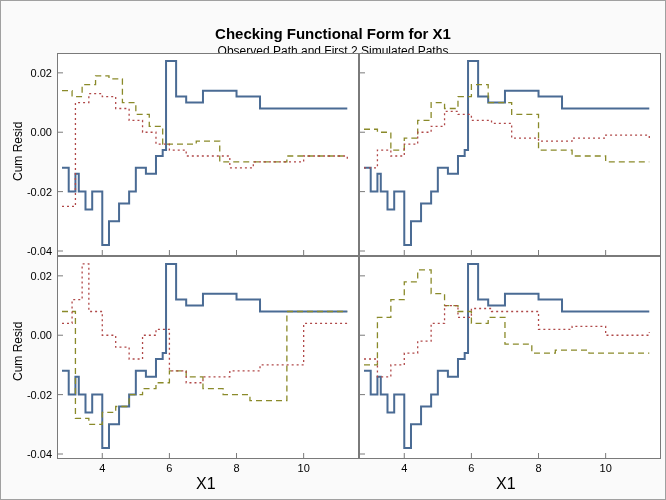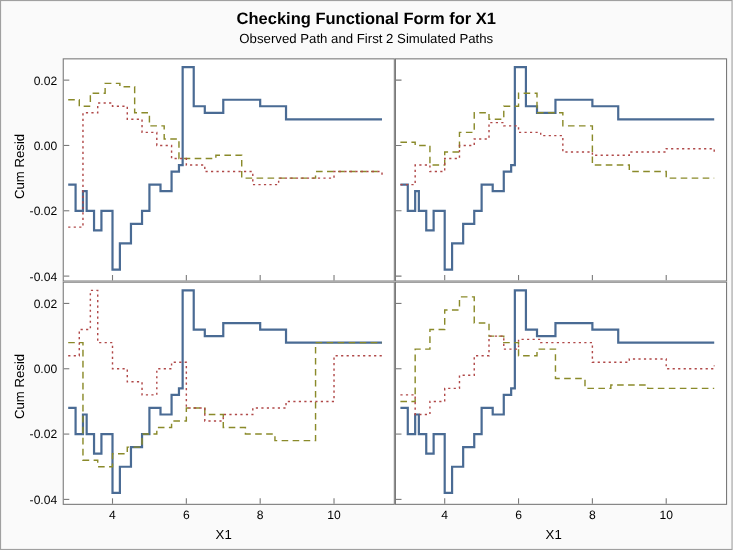--- a/index.html
+++ b/index.html
@@ -13,21 +13,21 @@
   }
   .chart-root {
     width: 666px;
     height: 500px;
     position: relative;
     border: 1px solid #a0a0a0;
     background: #fafafa;
   }
   .titles {
     text-align: center;
-    padding-top: 8px;
+    padding-top: 24px;
   }
   .title {
     font-size: 15px;
     font-weight: bold;
     color: #000;
   }
   .subtitle {
     font-size: 12px;
     color: #000;
     margin-top: 2px;
@@ -55,21 +55,21 @@
     color: #000;
     transform: rotate(-90deg);
     transform-origin: left top;
     white-space: nowrap;
   }
   .ylabel.top { top: 180px; }
   .ylabel.bot { top: 380px; }
   .xlabel {
     position: absolute;
     bottom: 6px;
-    font-size: 12px;
+    font-size: 16px;
     color: #000;
   }
   .xlabel.left { left: 195px; }
   .xlabel.right { left: 495px; }
 </style>
 </head>
 <body>
 
 <div class="chart-root">
   <div class="titles">

